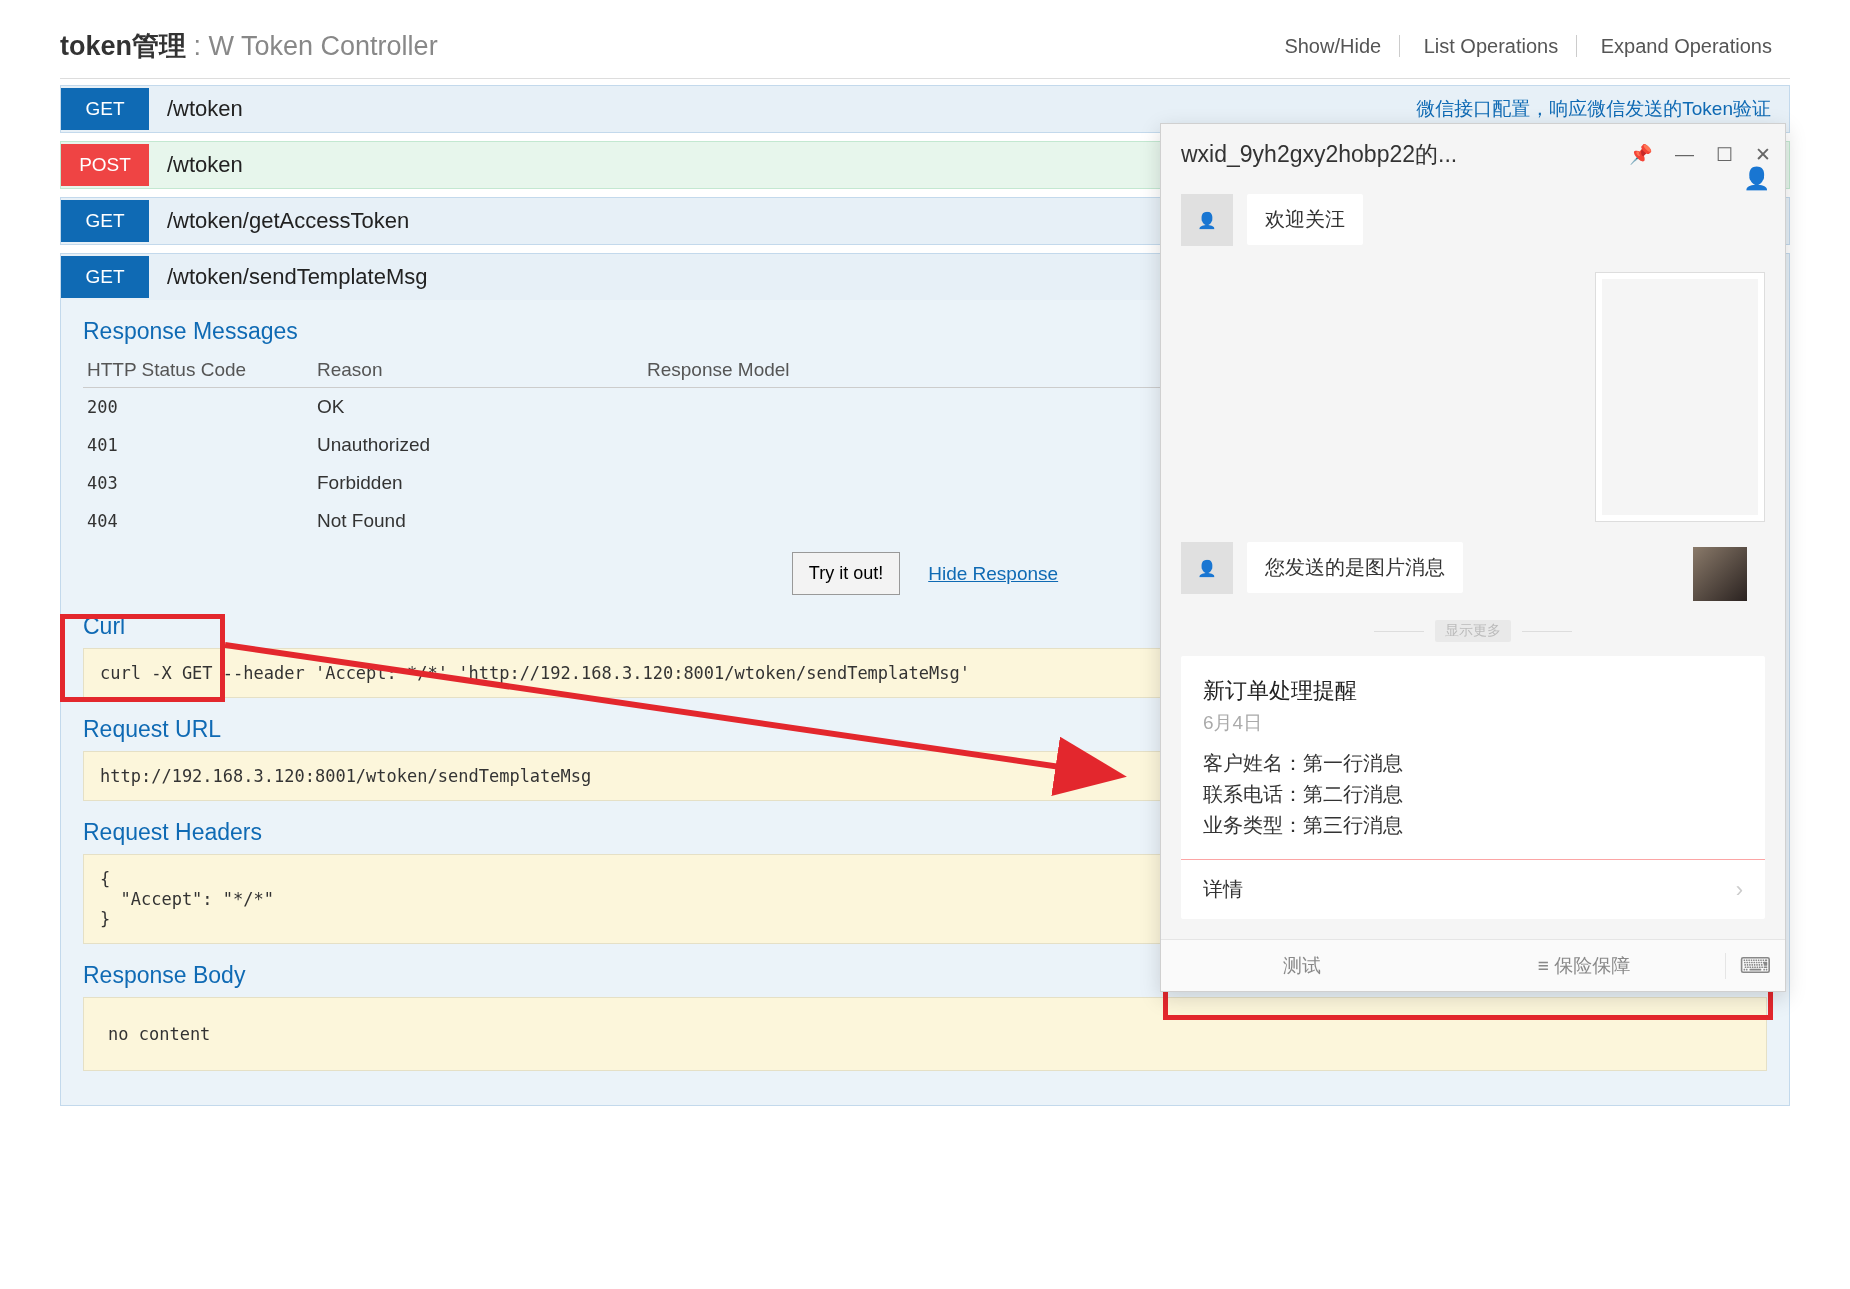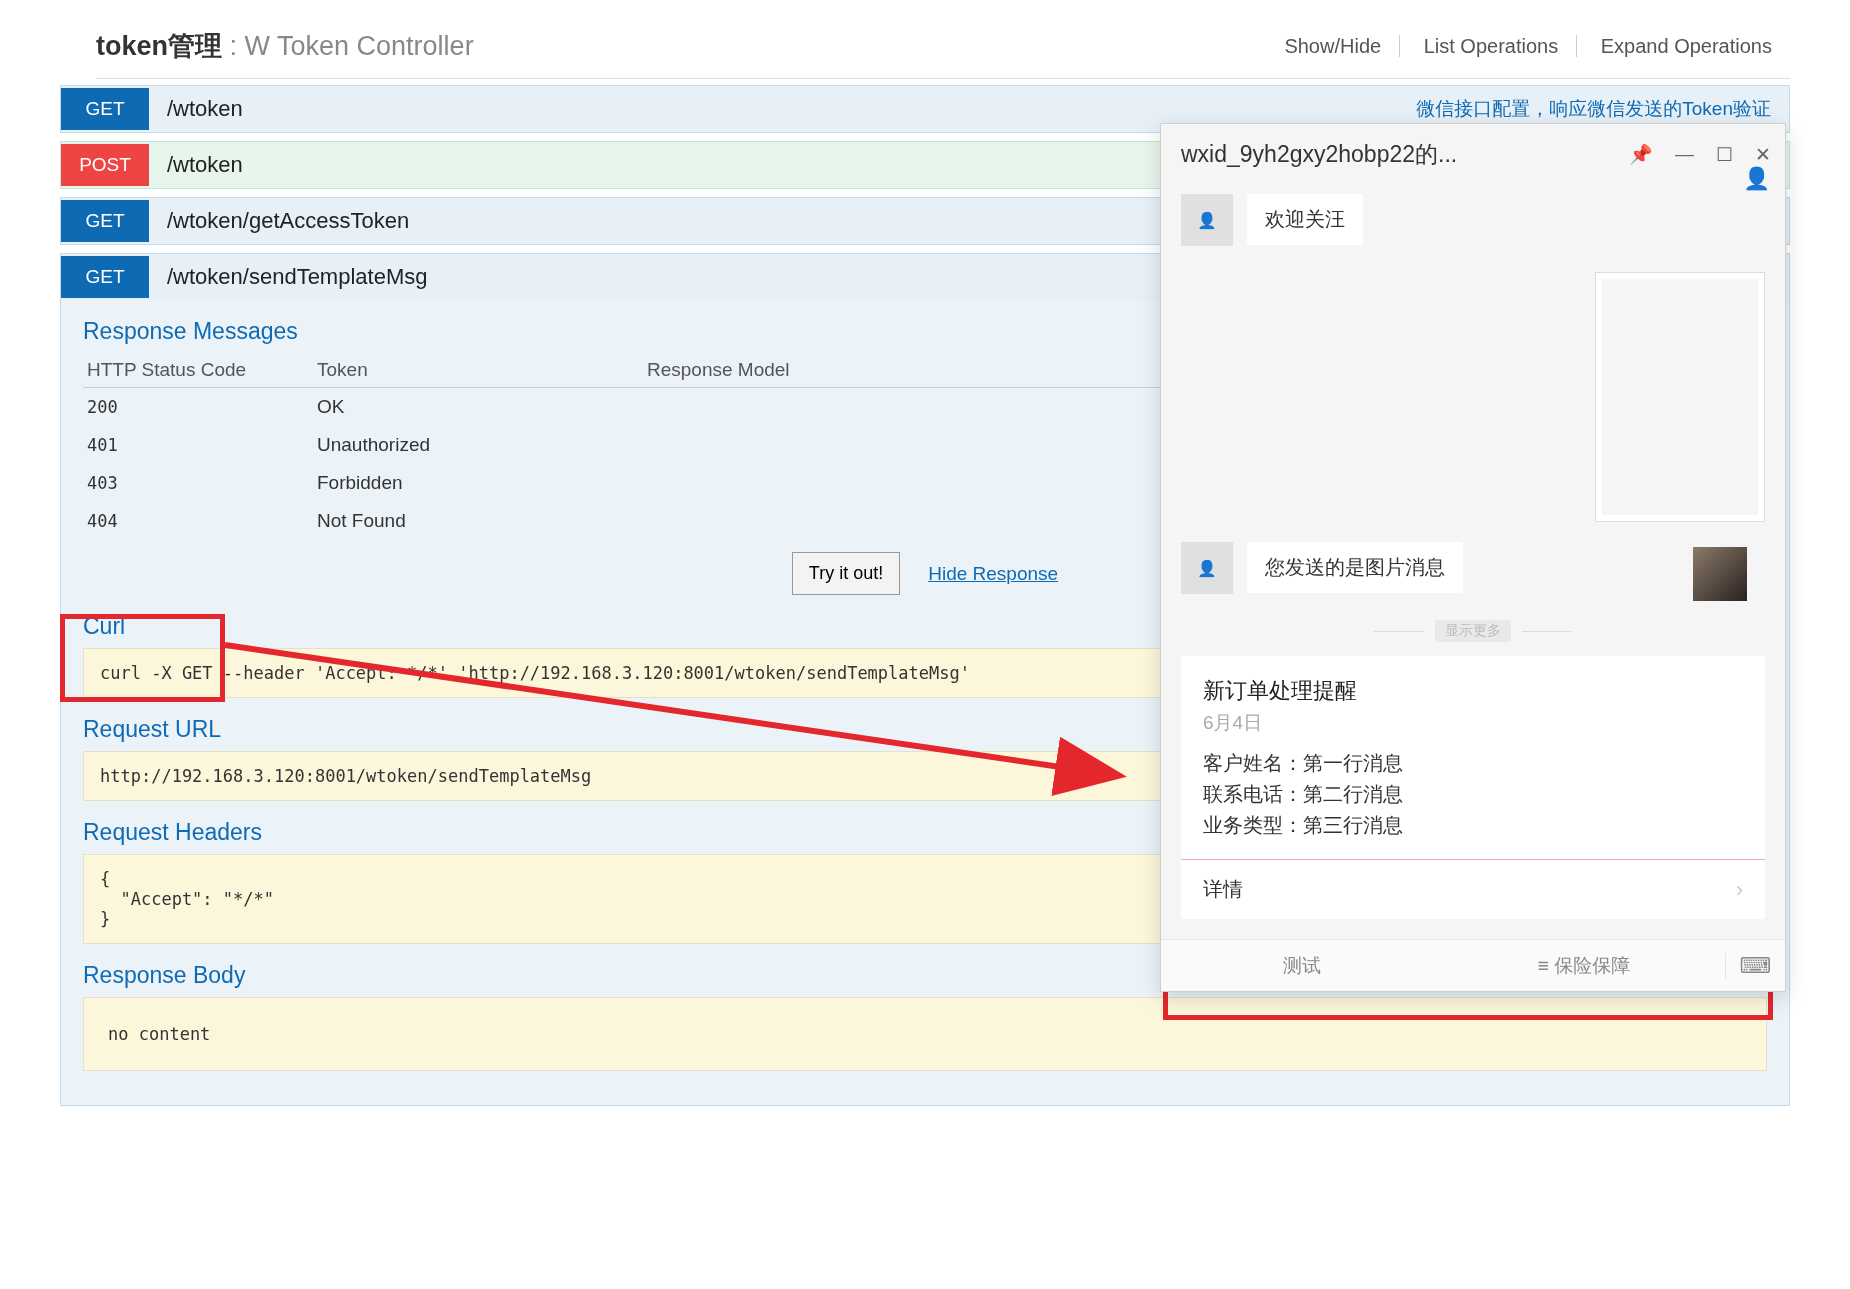--- a/index.html
+++ b/index.html
@@ -3,21 +3,21 @@
 <meta charset="utf-8">
 <style>
   * { box-sizing: border-box; margin: 0; padding: 0; }
   html, body { width: 1850px; height: 1289px; font-family: "Helvetica Neue", Arial, sans-serif; color: #333; }
   body { background: #fff; position: relative; }
 
   .container { padding: 20px 60px 60px 60px; }
 
   .section-header {
     display: flex; justify-content: space-between; align-items: center;
-    padding: 8px 0 14px 0; border-bottom: 1px solid #ddd; margin-bottom: 6px; margin-left: 36px;
+    padding: 8px 0 14px 0; border-bottom: 1px solid #ddd; margin-bottom: 6px;
   }
   .section-title { font-size: 27px; }
   .section-title .bold { font-weight: 700; }
   .section-title .controller { color: #888; font-weight: 400; }
   .section-actions { color: #555; font-size: 20px; }
   .section-actions span { padding: 0 18px; border-right: 1px solid #ccc; cursor: pointer; }
   .section-actions span:last-child { border-right: none; }
 
   .op-row {
     display: flex; align-items: center; margin-bottom: 8px;
@@ -179,21 +179,21 @@
     <h3>Response Messages</h3>
     <table class="resp">
       <colgroup>
           <col class="c1">
           <col class="c2">
           <col>
         </colgroup>
       <thead>
           <tr>
         <th>HTTP Status Code</th>
-        <th>Token</th>
+        <th>Reason</th>
         <th>Response Model</th>
       </tr>
         </thead>
       <tbody>
         <tr>
             <td>200</td>
             <td>OK</td>
             <td></td>
           </tr>
         <tr>

